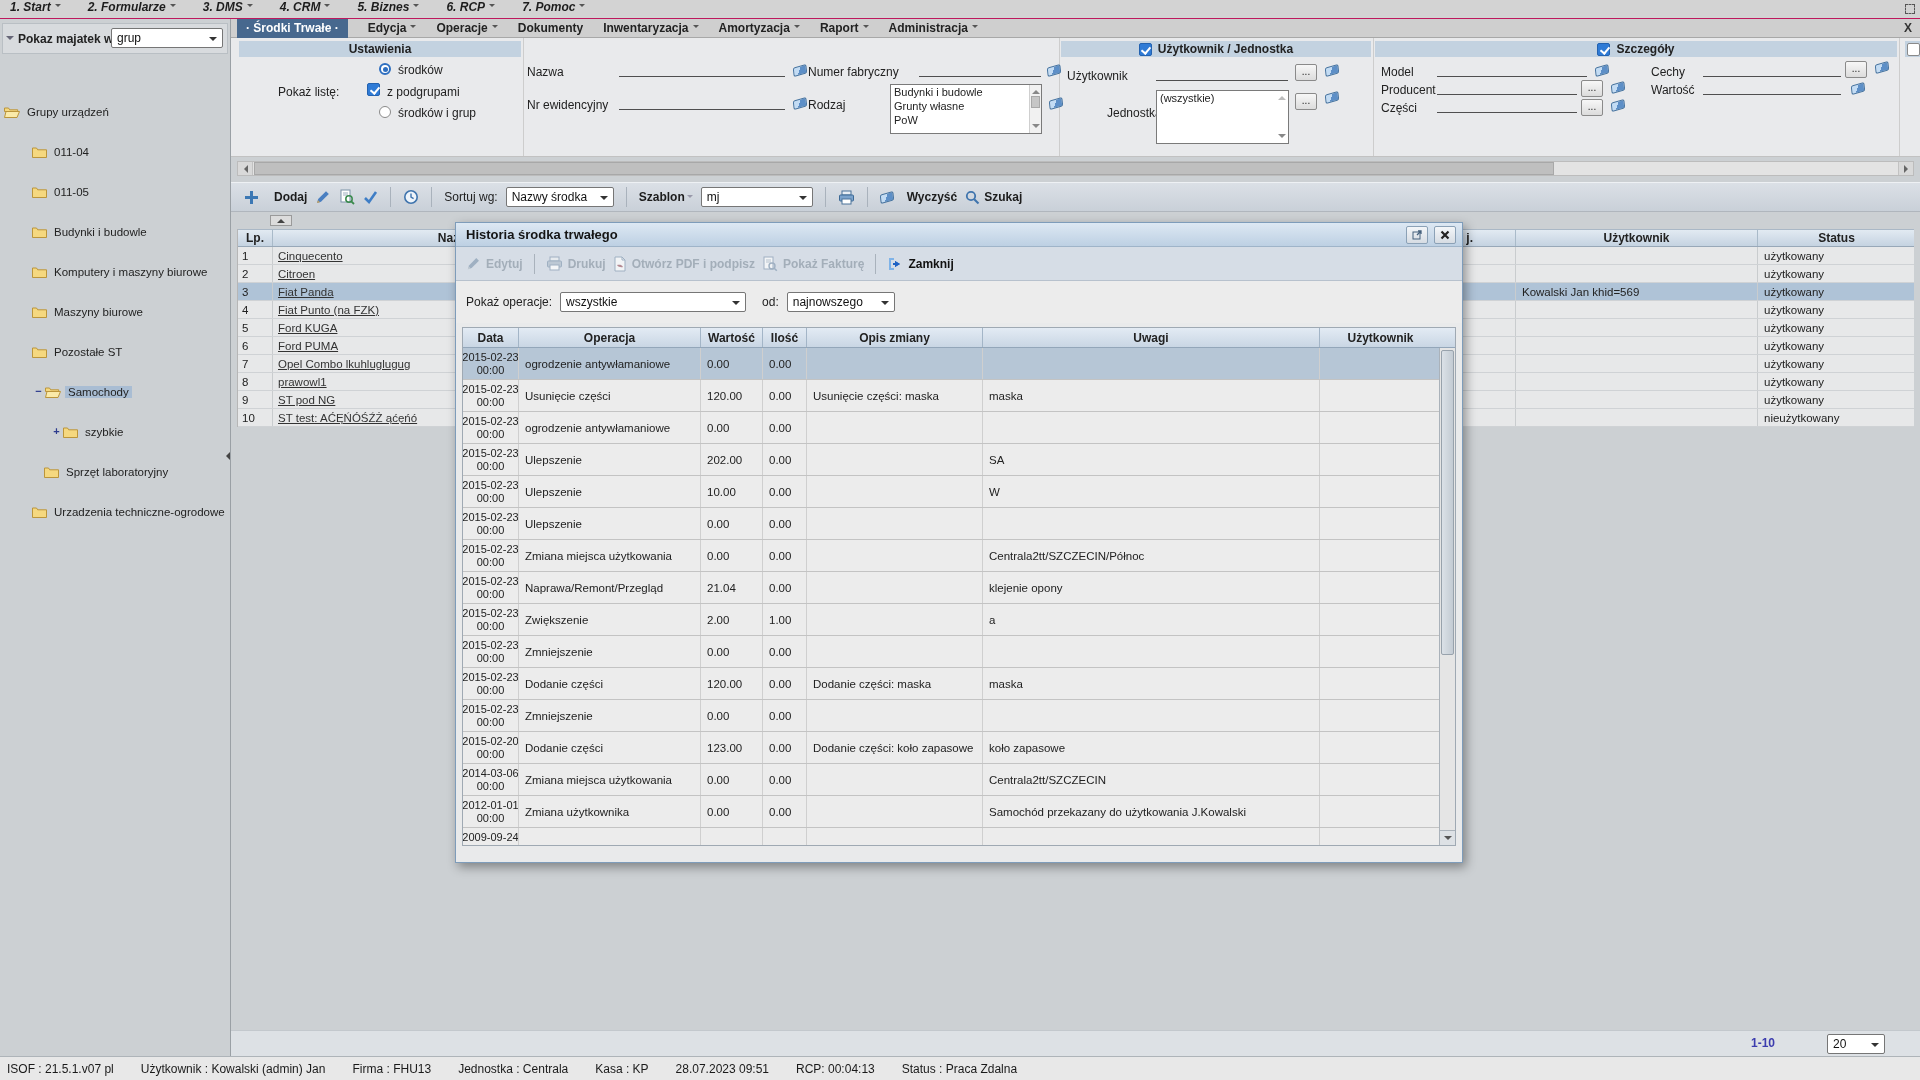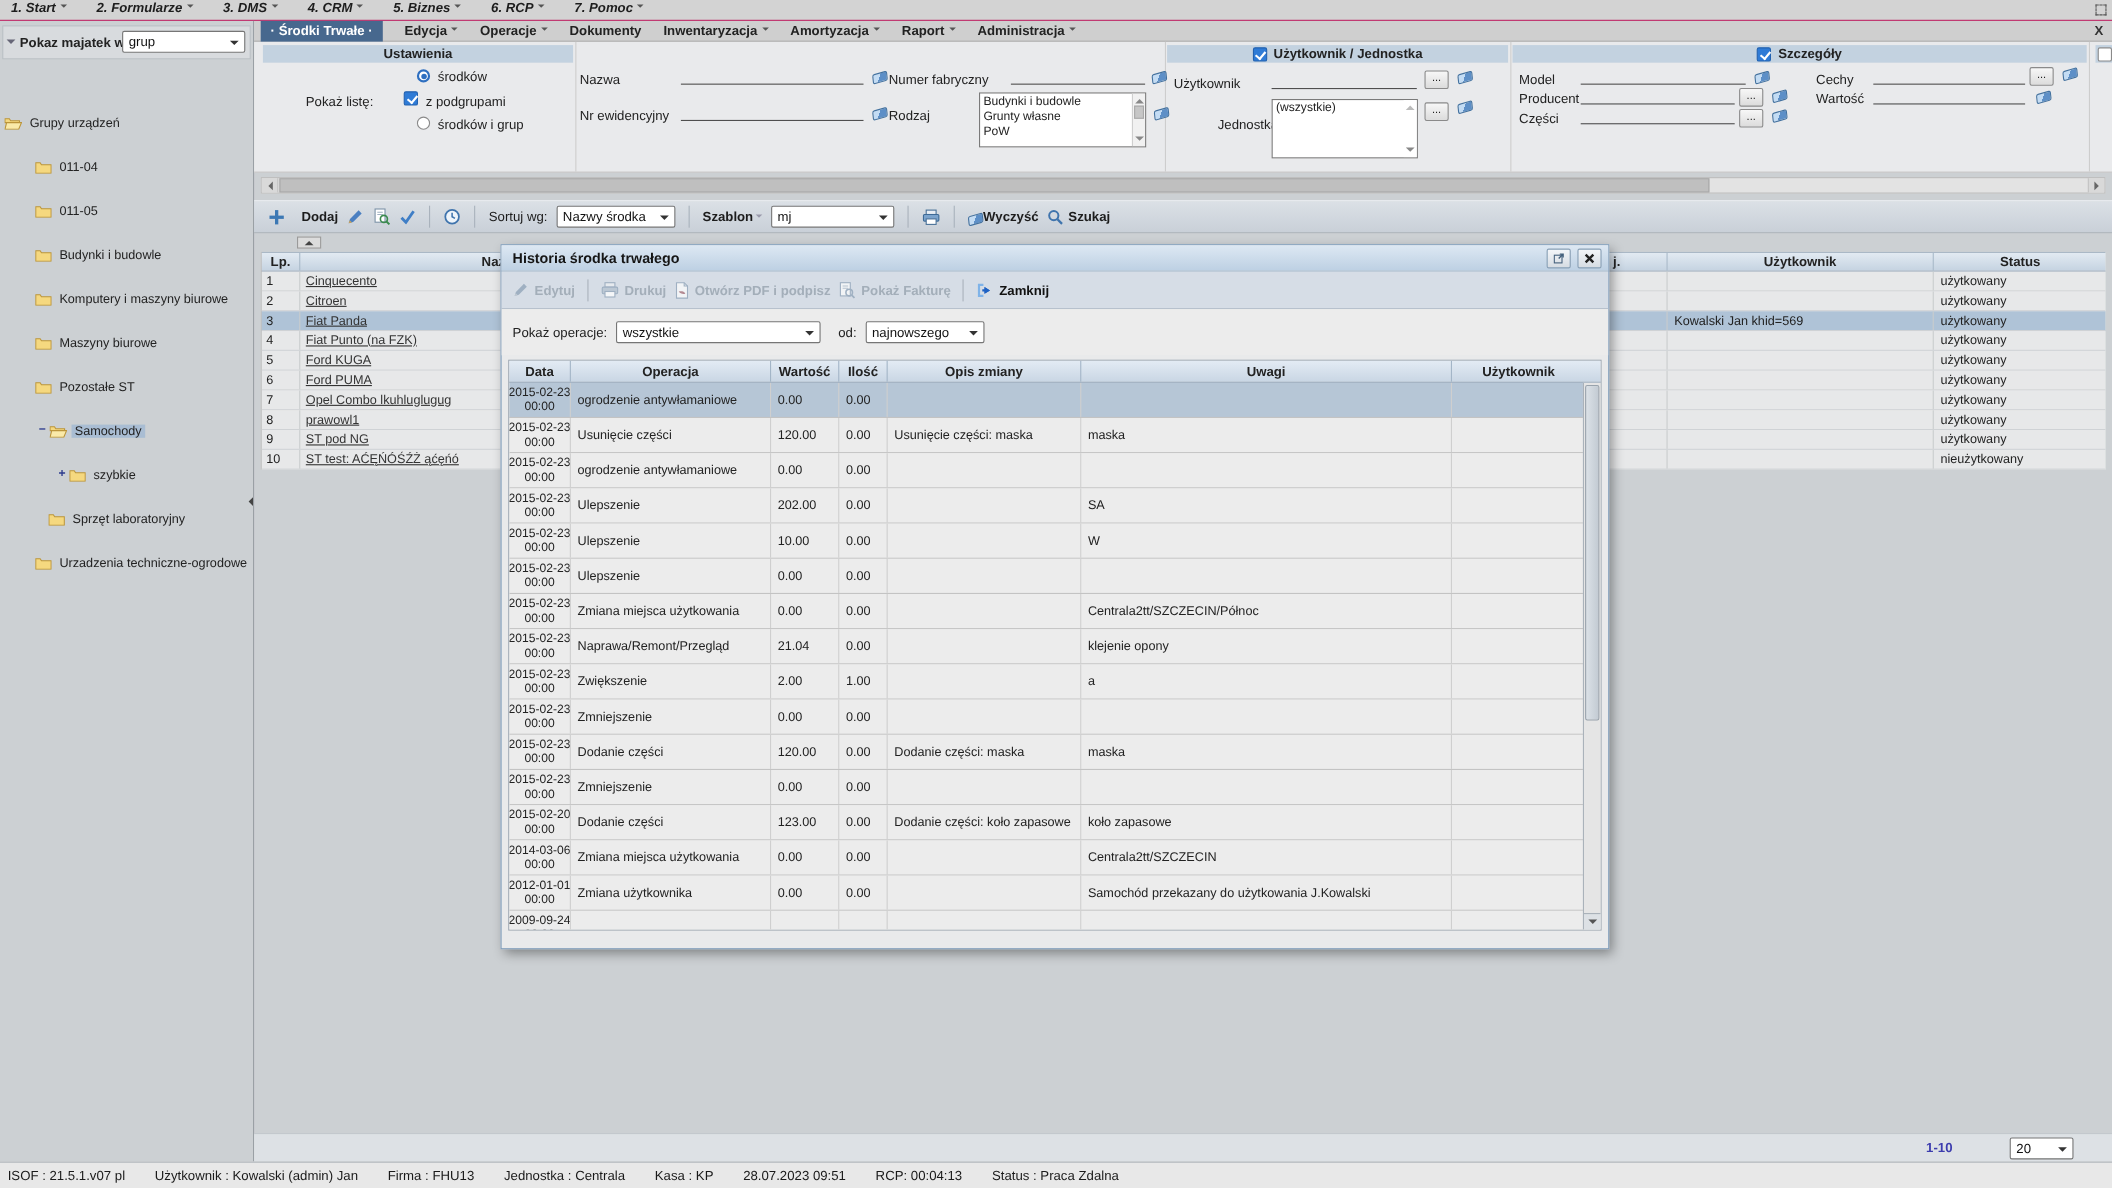--- a/index.html
+++ b/index.html
@@ -433,21 +433,21 @@
     <span class="selbox" style="width:112px">mj</span>
     <span class="tb-sep"></span>
     <span class="tb-ico">
       <svg width="17" height="15" viewBox="0 0 17 15">
           <rect x="4" y="1" width="9" height="4" fill="#e8eef4" stroke="#4a7299"></rect>
           <rect x="1.5" y="5" width="14" height="6" rx="1" fill="#7ba3cc" stroke="#3d6a96"></rect>
           <rect x="4" y="9" width="9" height="5" fill="#fff" stroke="#4a7299"></rect>
         </svg>
     </span>
     <span class="tb-sep"></span>
-    <span style="display:inline-flex;align-items:flex-end;gap:0;">
+    <span style="display:inline-flex;align-items:center;gap:13px;">
       <span class="eraser" style="position:static;display:inline-block;"></span>
       <span class="tb-lbl">Wyczyść</span>
     </span>
     <span style="display:inline-flex;align-items:center;gap:4px;">
       <svg width="15" height="15" viewBox="0 0 15 15">
           <circle cx="6" cy="6" r="4.2" fill="none" stroke="#3f74ad" stroke-width="1.8"></circle>
           <line x1="9.2" y1="9.2" x2="13.5" y2="13.5" stroke="#3f74ad" stroke-width="2"></line>
         </svg>
       <span class="tb-lbl">Szukaj</span>
     </span>

